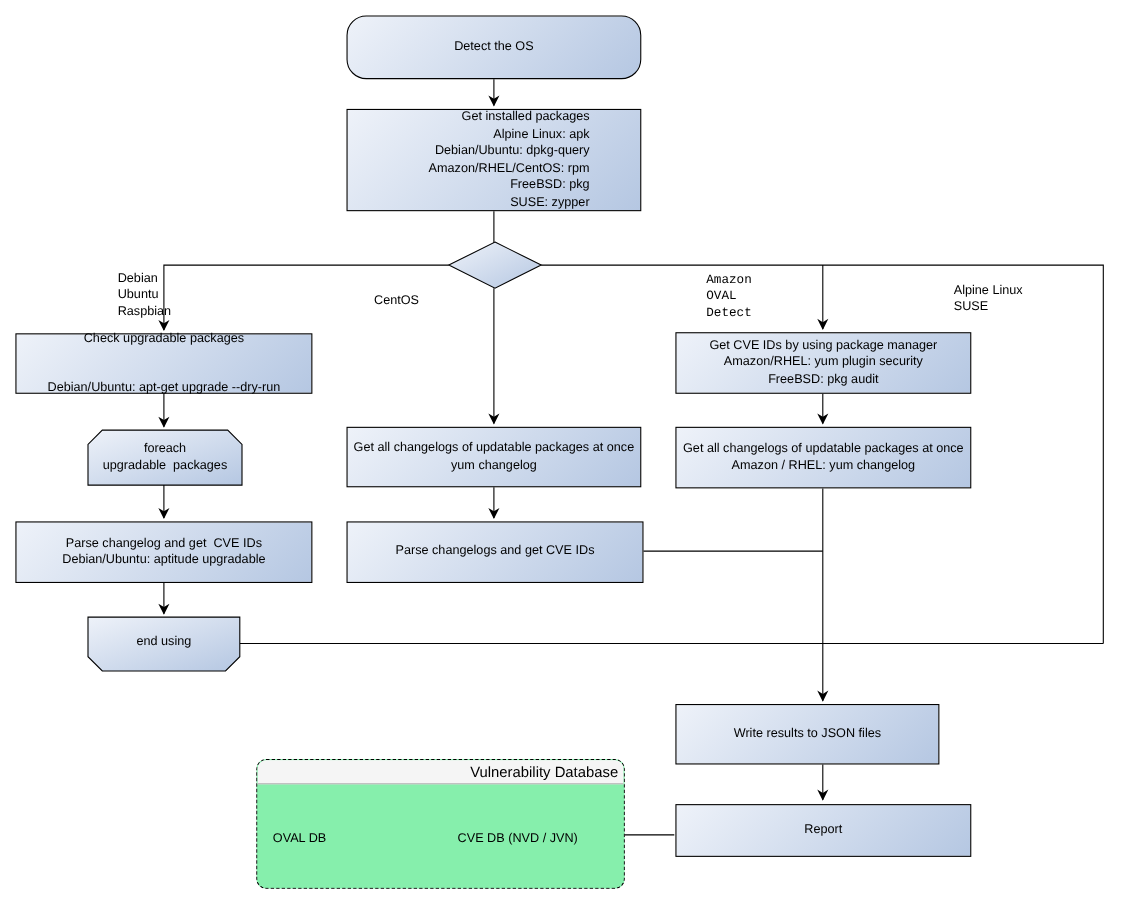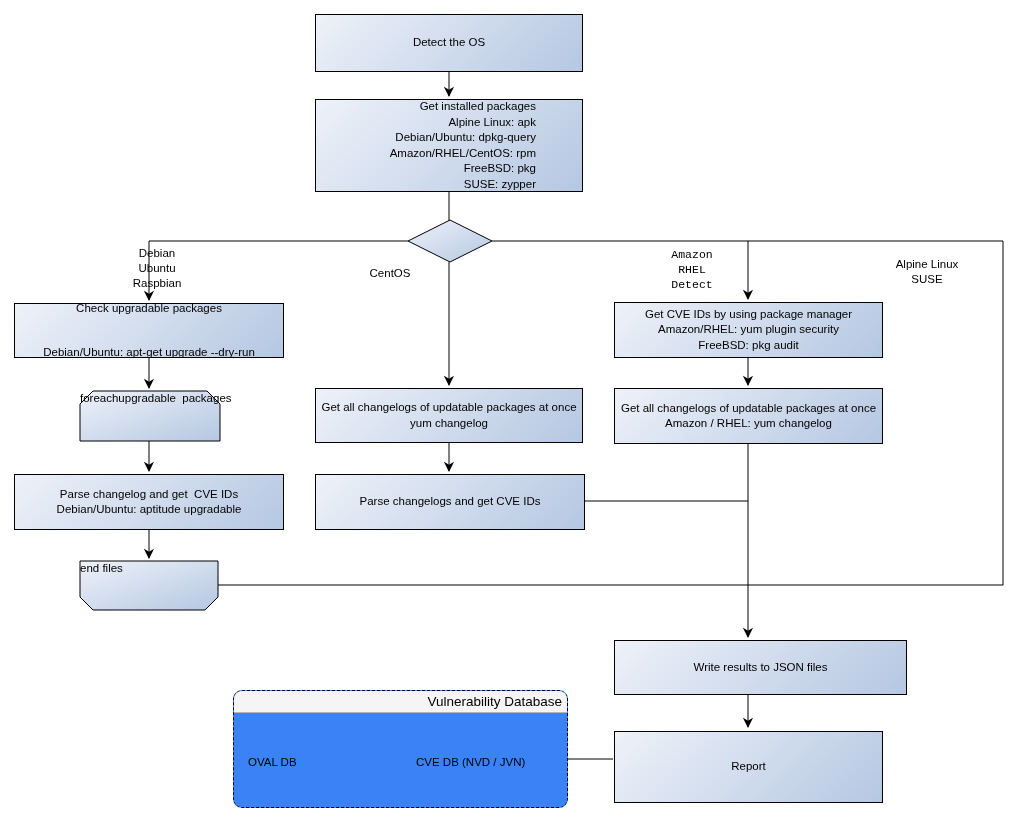--- a/index.html
+++ b/index.html
@@ -12,32 +12,32 @@
   .node {
     position:absolute; box-sizing:border-box;
     border:1px solid #000;
     background:linear-gradient(135deg, #eef2f9 0%, #b5c7e2 100%);
     display:flex; flex-direction:column; justify-content:center;
     font-size:11.5px; line-height:15.5px;
   }
   .node .line { white-space:pre; text-align:center; width:100%; }
   .node.align-right .line { text-align:right; padding-right:46px; box-sizing:border-box; }
   .shape-label {
-    position:absolute; display:flex; flex-direction:row; justify-content:space-between;
+    position:absolute; display:flex; flex-direction:column; justify-content:center;
     font-size:11.5px; line-height:15px; text-align:center;
   }
   .shape-label .line { white-space:pre; }
   .edge-label {
-    position:absolute; font-size:11.5px; line-height:15px; text-align:center;
+    position:absolute; font-size:11.5px; line-height:15px; text-align:left;
   }
   .edge-label .line { white-space:pre; }
   .vdb {
     position:absolute; box-sizing:border-box;
     border:1.5px dashed #000; border-radius:9px;
-    background:#3b82f6; overflow:hidden;
+    background:#86efac; overflow:hidden;
   }
   .vdb-header {
     box-sizing:border-box; height:22px; background:#f5f5f5;
     border-bottom:1px solid #b5b5b5;
     font-size:13.5px; line-height:21px; text-align:right; padding-right:5px;
   }
   .db-label {
     position:absolute; font-size:11.5px; line-height:15px; text-align:left; white-space:pre;
   }
 </style>
@@ -88,21 +88,21 @@
     <ellipse cx="318" cy="739" rx="70" ry="10" fill="url(#topGrad)" stroke="#000"></ellipse>
 
     <path d="M416,739 L416,777 A69,10 0 0 0 554,777 L554,739 Z" fill="url(#boxGrad)" stroke="#000"></path>
     <ellipse cx="485" cy="739" rx="69" ry="10" fill="url(#topGrad)" stroke="#000"></ellipse>
   </svg>
 
   <div class="vdb" style="left:233px; top:690px; width:335px; height:118px;">
     <div class="vdb-header">Vulnerability Database</div>
   </div>
 
-  <div class="node" style="left:315px; top:14px; width:268px; height:58px;">
+  <div class="node" style="left:315px; top:14px; width:268px; height:58px;border-radius:18px;">
     <div class="line">Detect the OS</div>
   </div>
 
   <div class="node align-right" style="left:315px; top:99px; width:268px; height:93px;padding-left:37px;">
       <div class="line">Get installed packages</div>
       <div class="line">Alpine Linux: apk</div>
       <div class="line">Debian/Ubuntu: dpkg-query</div>
       <div class="line">Amazon/RHEL/CentOS: rpm</div>
       <div class="line">FreeBSD: pkg</div>
       <div class="line">SUSE: zypper</div>
@@ -117,21 +117,21 @@
       <div class="line">foreach</div>
       <div class="line">upgradable  packages</div>
     </div>
 
   <div class="node" style="left:14px; top:474px; width:270px; height:56px;">
       <div class="line">Parse changelog and get  CVE IDs</div>
       <div class="line">Debian/Ubuntu: aptitude upgradable</div>
     </div>
 
   <div class="shape-label" style="left:80px; top:561px; width:138px; height:44px;">
-    <div class="line">end files</div>
+    <div class="line">end using</div>
   </div>
 
   <div class="node" style="left:315px; top:388px; width:268px; height:55px;">
       <div class="line">Get all changelogs of updatable packages at once</div>
       <div class="line">yum changelog</div>
     </div>
 
   <div class="node" style="left:614px; top:302px; width:269px; height:56px;">
       <div class="line">Get CVE IDs by using package manager</div>
       <div class="line">Amazon/RHEL: yum plugin security</div>
@@ -140,42 +140,42 @@
 
   <div class="node" style="left:315px; top:474px; width:270px; height:56px;">
     <div class="line">Parse changelogs and get CVE IDs</div>
   </div>
 
   <div class="node" style="left:614px; top:388px; width:269px; height:56px;">
       <div class="line">Get all changelogs of updatable packages at once</div>
       <div class="line">Amazon / RHEL: yum changelog</div>
     </div>
 
-  <div class="node" style="left:614px; top:640px; width:293px; height:55px;">
+  <div class="node" style="left:614px; top:640px; width:240px; height:55px;">
     <div class="line">Write results to JSON files</div>
   </div>
 
-  <div class="node" style="left:614px; top:731px; width:269px; height:72px;">
+  <div class="node" style="left:614px; top:731px; width:269px; height:48px;">
     <div class="line">Report</div>
   </div>
 
   <div class="db-label" style="left:248px; top:755px; width:140px;">OVAL DB</div>
   <div class="db-label" style="left:416px; top:755px; width:138px;">CVE DB (NVD / JVN)</div>
 
   <div class="edge-label" style="left:107px; top:246px; width:100px;">
       <div class="line">Debian</div>
       <div class="line">Ubuntu</div>
       <div class="line">Raspbian</div>
     </div>
   <div class="edge-label" style="left:340px; top:266px; width:100px;">
       <div class="line">CentOS</div>
     </div>
   <div class="edge-label" style="left:642px; top:247px; width:100px;font-family:Liberation Mono, monospace;">
       <div class="line">Amazon</div>
-      <div class="line">RHEL</div>
+      <div class="line">OVAL</div>
       <div class="line">Detect</div>
     </div>
   <div class="edge-label" style="left:867px; top:257px; width:120px;">
       <div class="line">Alpine Linux</div>
       <div class="line">SUSE</div>
     </div>
 
 </div>
 
 </body></html>

